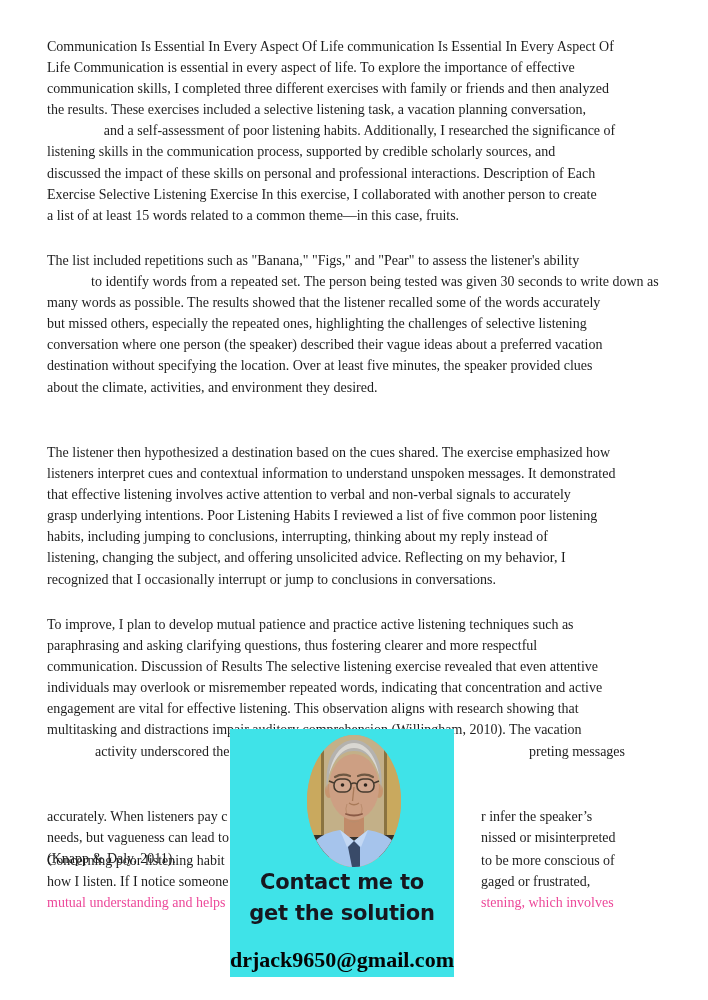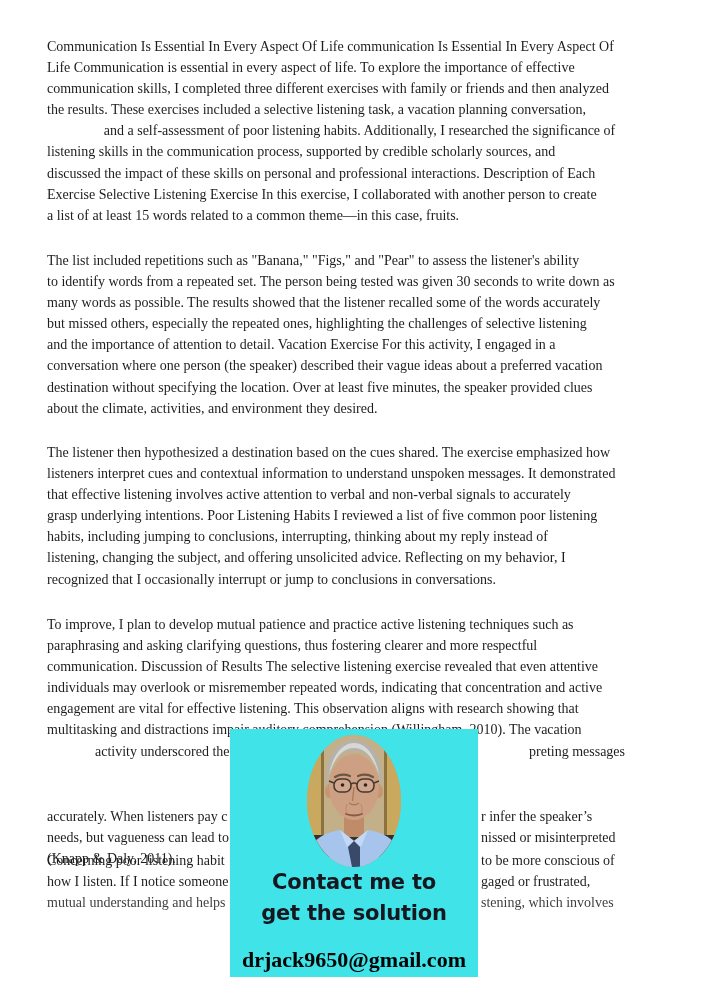--- a/index.html
+++ b/index.html
@@ -27,21 +27,21 @@
   }
   .frag-right{
     position:absolute;
     left:434px;
     top:0;
   }
   
   .overlay{
     position:absolute;
     left:230px;top:729px;
-    width:248px;height:248px;
+    width:224px;height:248px;
     z-index:5;
   }
   .portrait{
     position:absolute;
     left:77px;top:6px;
     display:block;
   }
   .overlay-text{
     position:absolute;
     top:138px;left:0;right:0;
@@ -74,24 +74,23 @@
         <div class="line" style="color: rgb(29, 29, 29);">communication skills, I completed three different exercises with family or friends and then analyzed</div>
         <div class="line" style="color: rgb(29, 29, 29);">the results. These exercises included a selective listening task, a vacation planning conversation,</div>
         <div class="line" style="color: rgb(29, 29, 29); text-align: center;">and a self-assessment of poor listening habits. Additionally, I researched the significance of</div>
         <div class="line" style="color: rgb(29, 29, 29);">listening skills in the communication process, supported by credible scholarly sources, and</div>
         <div class="line" style="color: rgb(29, 29, 29);">discussed the impact of these skills on personal and professional interactions. Description of Each</div>
         <div class="line" style="color: rgb(29, 29, 29);">Exercise Selective Listening Exercise In this exercise, I collaborated with another person to create</div>
         <div class="line" style="color: rgb(29, 29, 29);">a list of at least 15 words related to a common theme—in this case, fruits.</div>
       </div>
       <div class="para" style="top: 250px;">
         <div class="line" style="color: rgb(29, 29, 29);">The list included repetitions such as "Banana," "Figs," and "Pear" to assess the listener's ability</div>
-        <div class="line" style="color: rgb(29, 29, 29);">to identify words from a repeated set. The person being tested was given 30 seconds to write down as</div>
+        <div class="line" style="color: rgb(29, 29, 29); margin-left: 44px;">to identify words from a repeated set. The person being tested was given 30 seconds to write down as</div>
         <div class="line" style="color: rgb(29, 29, 29);">many words as possible. The results showed that the listener recalled some of the words accurately</div>
         <div class="line" style="color: rgb(29, 29, 29);">but missed others, especially the repeated ones, highlighting the challenges of selective listening</div>
-        <div class="line" style="color: rgb(29, 29, 29);">and the importance of attention to detail. Vacation Exercise For this activity, I engaged in a</div>
         <div class="line" style="color: rgb(29, 29, 29);">conversation where one person (the speaker) described their vague ideas about a preferred vacation</div>
         <div class="line" style="color: rgb(29, 29, 29);">destination without specifying the location. Over at least five minutes, the speaker provided clues</div>
         <div class="line" style="color: rgb(29, 29, 29);">about the climate, activities, and environment they desired.</div>
       </div>
       <div class="para" style="top: 442px;">
         <div class="line" style="color: rgb(29, 29, 29);">The listener then hypothesized a destination based on the cues shared. The exercise emphasized how</div>
         <div class="line" style="color: rgb(29, 29, 29);">listeners interpret cues and contextual information to understand unspoken messages. It demonstrated</div>
         <div class="line" style="color: rgb(29, 29, 29);">that effective listening involves active attention to verbal and non-verbal signals to accurately</div>
         <div class="line" style="color: rgb(29, 29, 29);">grasp underlying intentions. Poor Listening Habits I reviewed a list of five common poor listening</div>
         <div class="line" style="color: rgb(29, 29, 29);">habits, including jumping to conclusions, interrupting, thinking about my reply instead of</div>
@@ -106,21 +105,21 @@
         <div class="line" style="color: rgb(29, 29, 29);">engagement are vital for effective listening. This observation aligns with research showing that</div>
         <div class="line" style="color: rgb(29, 29, 29);">multitasking and distractions impair auditory comprehension (Willingham, 2010). The vacation</div>
         <div class="line" style="color: rgb(29, 29, 29); margin-left: 48px;"><span class="frag-left">activity underscored the importa</span><span class="frag-right">preting messages</span></div>
         <div class="line" style="color: rgb(29, 29, 29); margin-top: 44px;"><span class="frag-left">accurately. When listeners pay c</span><span class="frag-right">r infer the speaker’s</span></div>
         <div class="line" style="color: rgb(29, 29, 29);"><span class="frag-left">needs, but vagueness can lead to</span><span class="frag-right">nissed or misinterpreted</span></div>
         <div class="line" style="color: rgb(29, 29, 29);">(Knapp &amp; Daly, 2011).</div>
       </div>
       <div class="para" style="top: 850px;">
         <div class="line" style="color: rgb(29, 29, 29);"><span class="frag-left">Concerning poor listening habit</span><span class="frag-right">to be more conscious of</span></div>
         <div class="line" style="color: rgb(29, 29, 29);"><span class="frag-left">how I listen. If I notice someone</span><span class="frag-right">gaged or frustrated,</span></div>
-        <div class="line" style="color: #404040;"><span class="frag-left">mutual understanding and helps</span><span class="frag-right">stening, which involves</span></div>
+        <div class="line" style="color: #ec4899;"><span class="frag-left">mutual understanding and helps</span><span class="frag-right">stening, which involves</span></div>
       </div>
     </div>
 
   <div class="overlay" style="background: rgb(63, 227, 232);">
     <svg class="portrait" width="94" height="132" viewBox="0 0 94 132" xmlns="http://www.w3.org/2000/svg">
       <defs>
         <clipPath id="ovalClip">
             <ellipse cx="47" cy="66" rx="47" ry="66"></ellipse>
           </clipPath>
       </defs>

